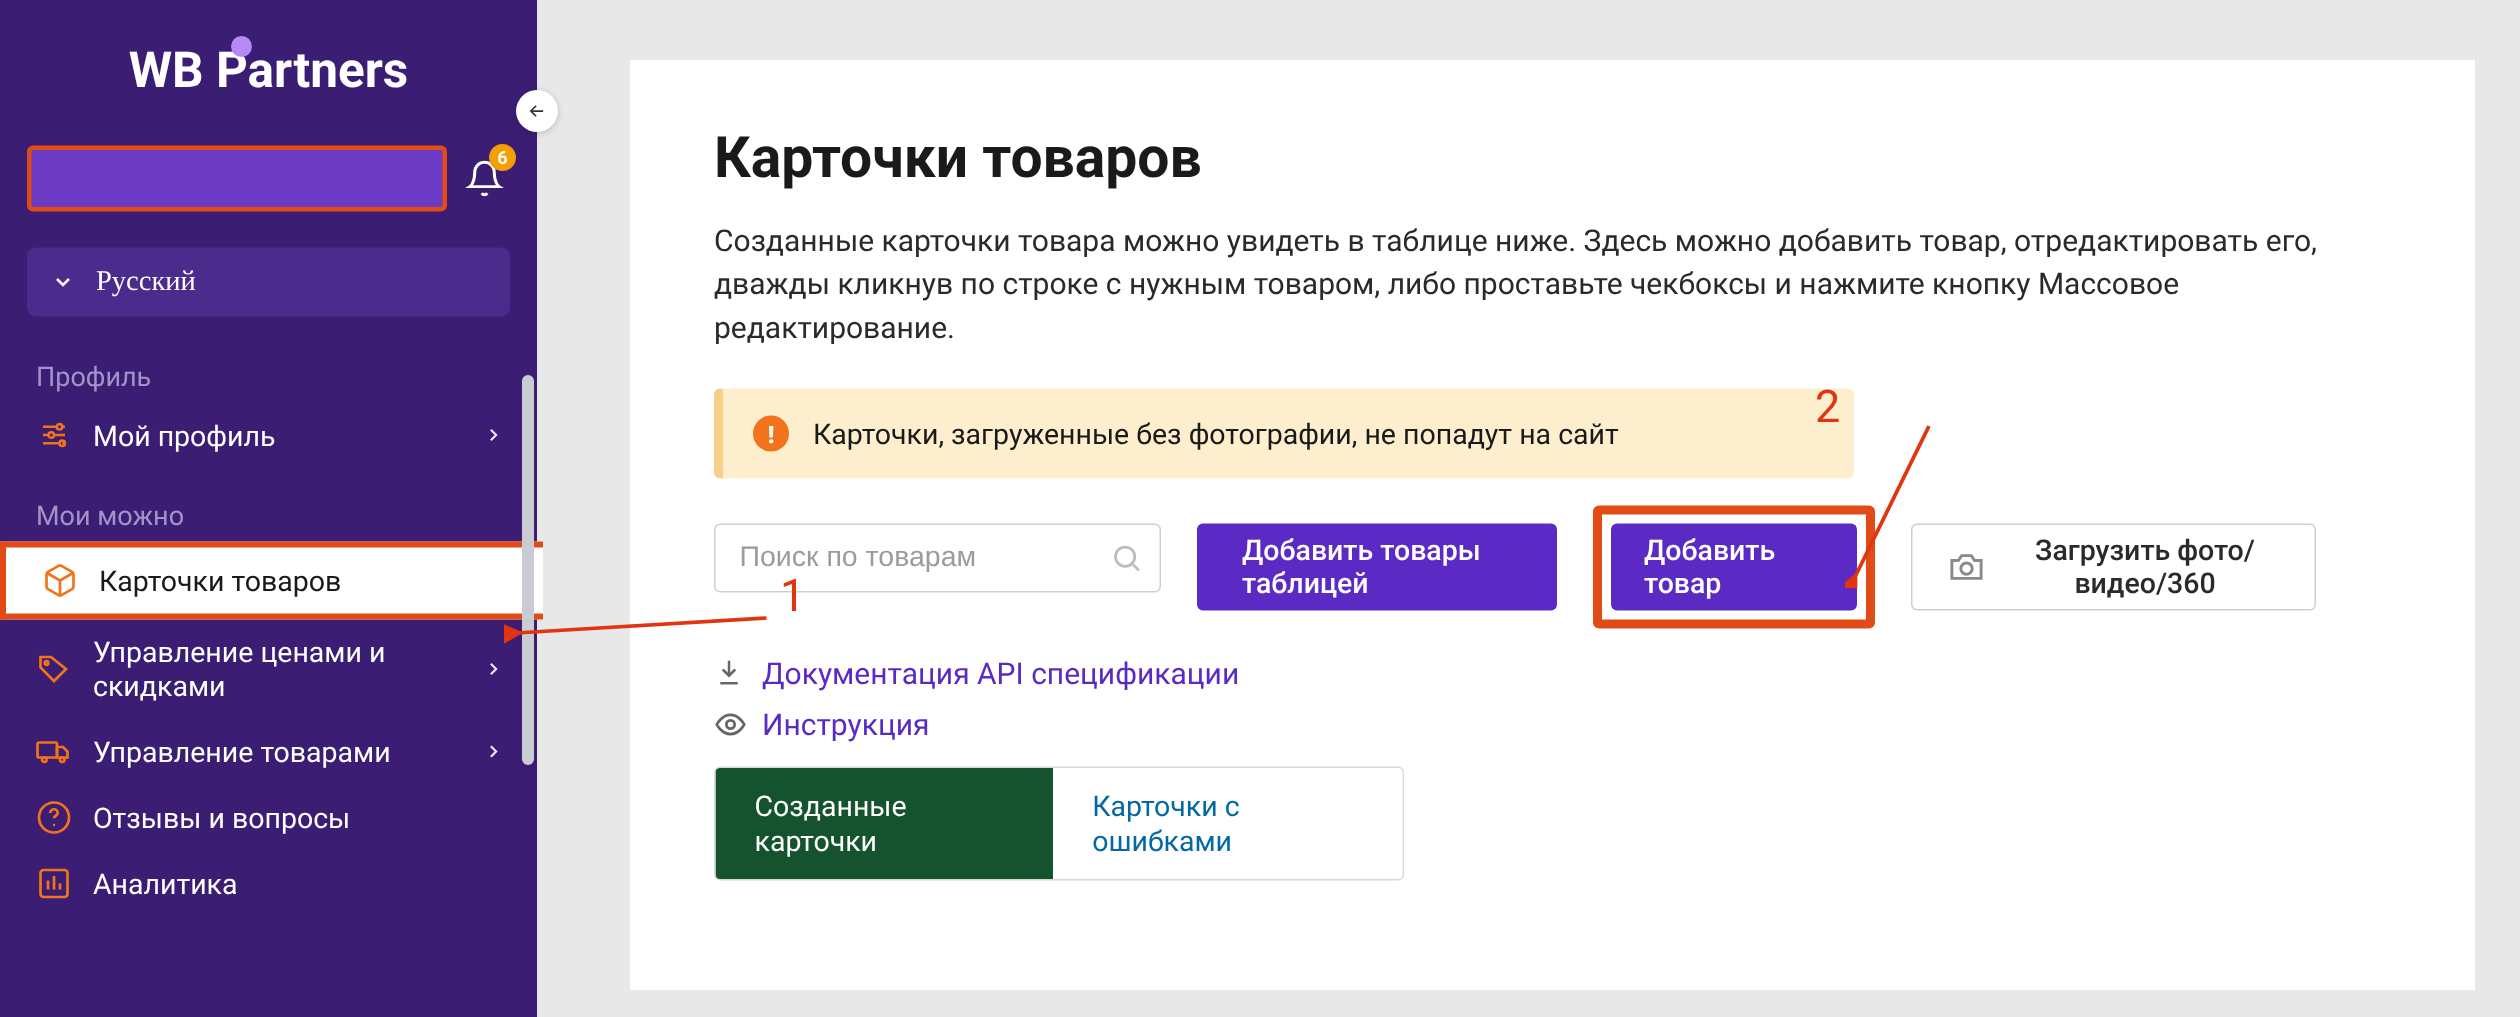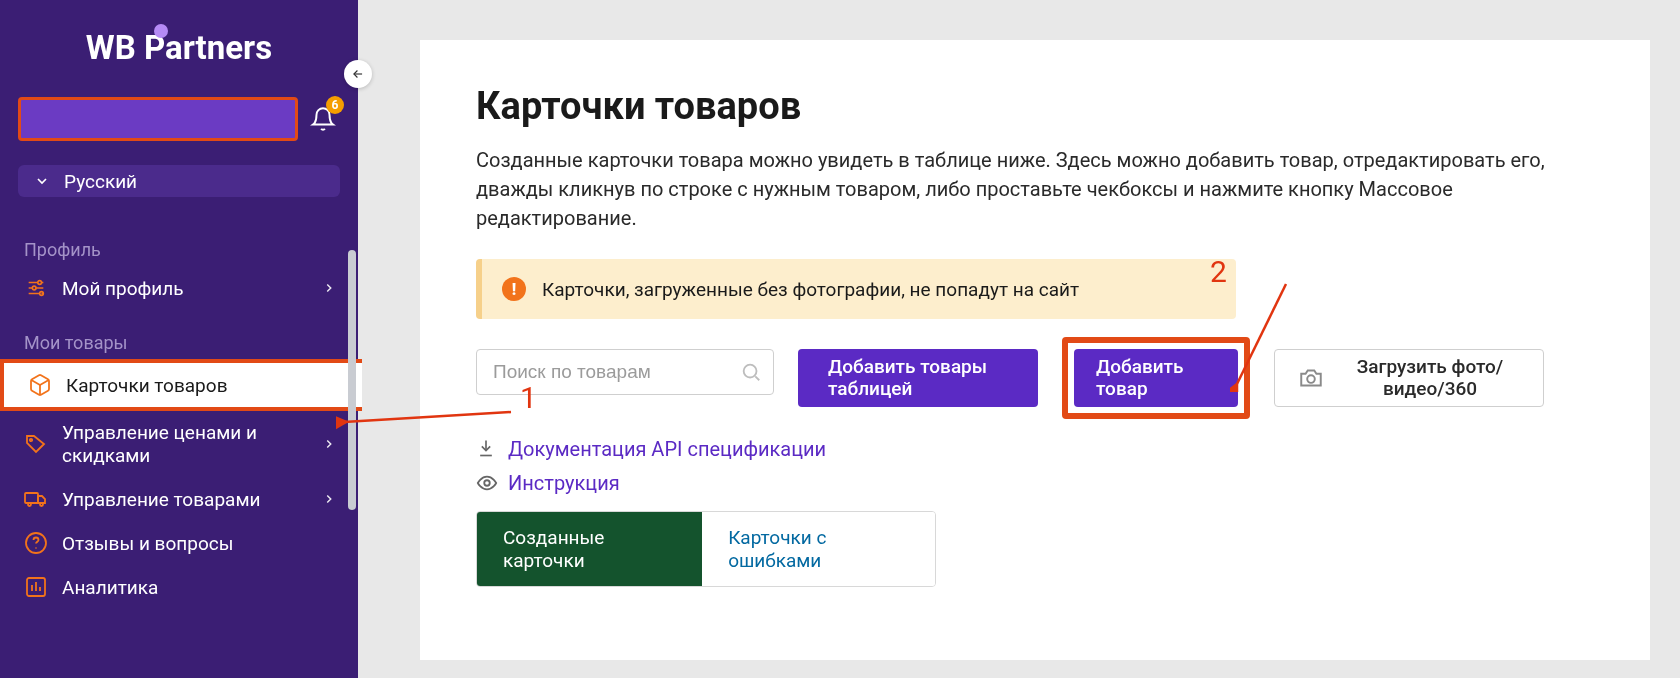--- a/index.html
+++ b/index.html
@@ -86,30 +86,31 @@
     padding: 0 4px;
     border-radius: 9px;
     background: #f59e00;
     color: #fff;
     font-size: 12px;
     font-weight: 700;
     display: flex; align-items: center; justify-content: center;
   }
 
   .lang-row {
-    margin: 14px 18px 20px 18px;
+    margin: 14px 18px 8px 18px;
     background: #4b2b8c;
     border-radius: 6px;
-    height: 32px;
+    height: 46px;
     display: flex;
     align-items: center;
     gap: 14px;
     padding: 0 16px;
     color: #fff;
     font-size: 19px;
+    font-family: Liberation Serif, serif;
   }
 
   .section-label {
     color: #a493c8;
     font-size: 18px;
     padding: 22px 24px 6px 24px;
   }
 
   .nav-item {
     display: flex;
@@ -356,21 +357,21 @@
         </svg>
     </span>
     <span class="label">Мой профиль</span>
     <span class="chev">
       <svg width="14" height="14" viewBox="0 0 24 24" fill="none" stroke="#fff" stroke-width="2.5">
           <path d="M9 18l6-6-6-6"></path>
         </svg>
     </span>
   </div>
 
-  <div class="section-label">Мои товары</div>
+  <div class="section-label">Мои можно</div>
 
   <div class="nav-item active">
     <span class="icon">
       <svg width="24" height="24" viewBox="0 0 24 24" fill="none" stroke-width="1.8">
           <path d="M21 16V8a2 2 0 00-1-1.73l-7-4a2 2 0 00-2 0l-7 4A2 2 0 003 8v8a2 2 0 001 1.73l7 4a2 2 0 002 0l7-4A2 2 0 0021 16z"></path>
           <path d="M3.3 7L12 12l8.7-5"></path>
           <path d="M12 22V12"></path>
         </svg>
     </span>
     <span class="label">Карточки товаров</span>

